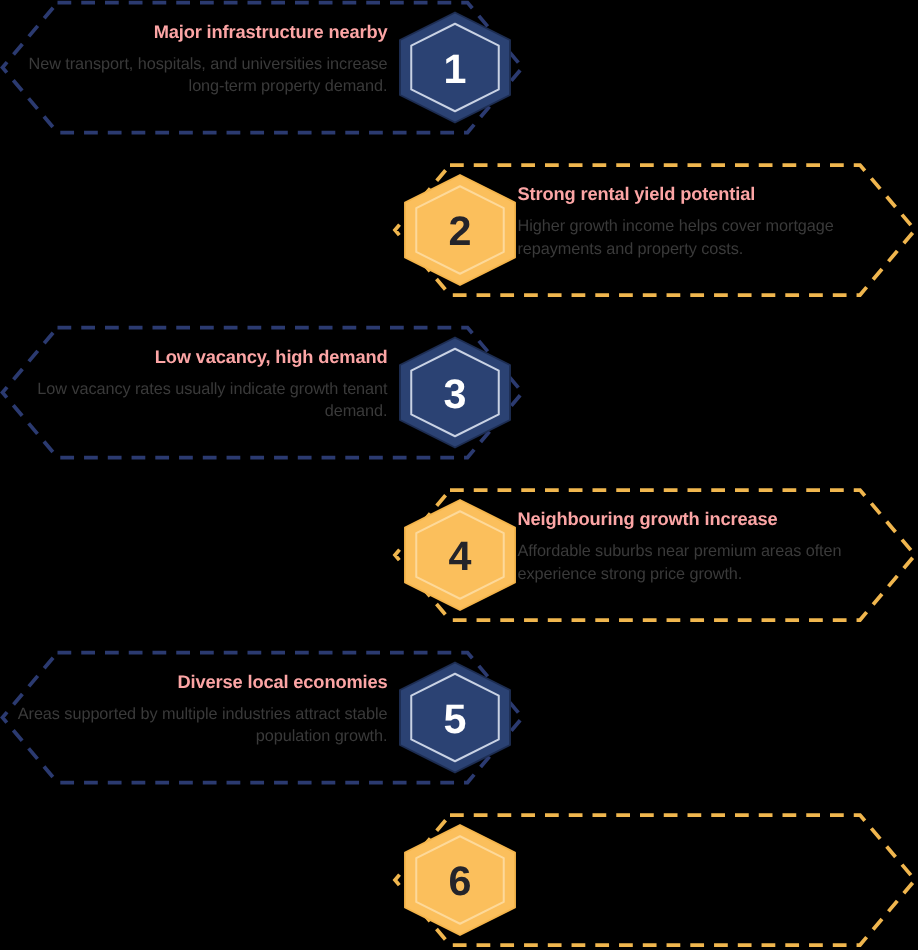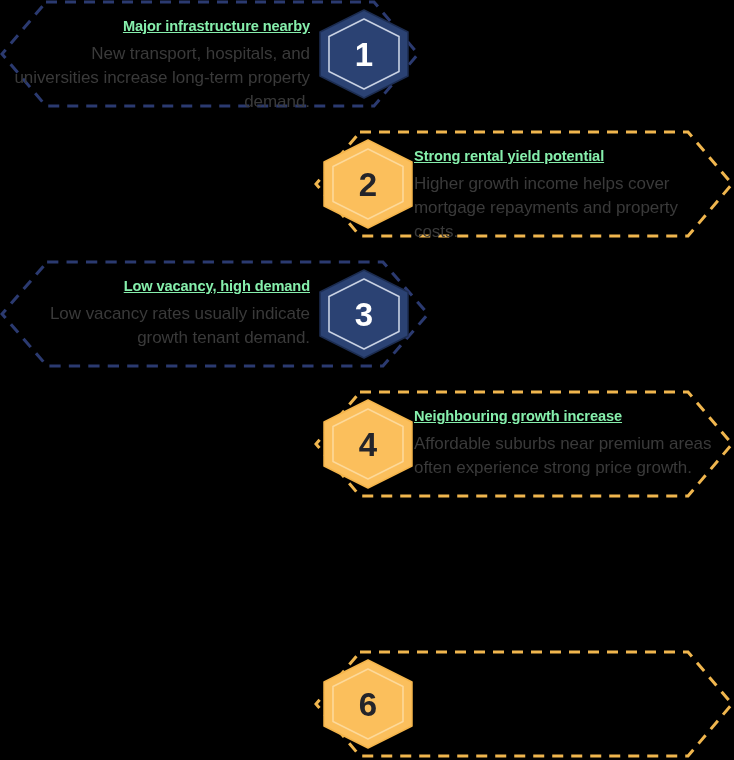--- a/index.html
+++ b/index.html
@@ -44,29 +44,28 @@
     position: absolute;
     top: 18px;
     width: 300px;
   }
   .row.left  .row-text { left: 10px;  text-align: right; }
   .row.right .row-text { left: 100px; text-align: left; width: 306px; }
 
   .row-title {
     font-size: 14.6px;
     font-weight: bold;
-    color: #86efac;
+    color: #fca5a5;
     letter-spacing: -0.1px;
     line-height: 1.2;
     margin: 0 0 6px 0;
     white-space: nowrap;
-    text-decoration: underline;
   }
   .row-body {
-    font-size: 17px;
+    font-size: 13px;
     font-weight: normal;
     color: #3a3a3a;
     line-height: 1.42;
     letter-spacing: -0.05px;
     margin: 0;
   }
 
   
   .hex {
     position: absolute;
@@ -127,21 +126,21 @@
         <div class="row-body">Higher growth income helps cover mortgage repayments and property costs.</div>
       </div>
       <div class="hex orange">
         <svg viewBox="0 0 92 92">
           <path d="M 46,2 L 90,24 L 90,68 L 46,90 L 2,68 L 2,24 Z" fill="#fbbf5c" stroke="#f4b44a" stroke-width="1.5" stroke-linejoin="round"></path>
           <path d="M 46,11 L 81,28.5 L 81,63.5 L 46,81 L 11,63.5 L 11,28.5 Z" fill="none" stroke="#fdd99a" stroke-width="1.6" stroke-linejoin="round"></path>
         </svg>
         <div class="hex-num">2</div>
       </div>
     </div>
-    <div class="row left" style="top: 260px; padding-left: 10px;">
+    <div class="row left" style="top: 260px;">
       <div class="row-frame">
         <svg viewBox="0 0 420 108" preserveAspectRatio="none">
           <path d="M 46,2 L 374,2 L 418,54 L 374,106 L 46,106 L 2,54 Z" fill="none" stroke="#2b3a70" stroke-width="3" stroke-dasharray="11 8" stroke-linecap="butt"></path>
         </svg>
       </div>
       <div class="row-text">
         <div class="row-title">Low vacancy, high demand</div>
         <div class="row-body">Low vacancy rates usually indicate growth tenant demand.</div>
       </div>
       <div class="hex navy">
@@ -163,20 +162,38 @@
         <div class="row-body">Affordable suburbs near premium areas often experience strong price growth.</div>
       </div>
       <div class="hex orange">
         <svg viewBox="0 0 92 92">
           <path d="M 46,2 L 90,24 L 90,68 L 46,90 L 2,68 L 2,24 Z" fill="#fbbf5c" stroke="#f4b44a" stroke-width="1.5" stroke-linejoin="round"></path>
           <path d="M 46,11 L 81,28.5 L 81,63.5 L 46,81 L 11,63.5 L 11,28.5 Z" fill="none" stroke="#fdd99a" stroke-width="1.6" stroke-linejoin="round"></path>
         </svg>
         <div class="hex-num">4</div>
       </div>
     </div>
+    <div class="row left" style="top: 520px;">
+      <div class="row-frame">
+        <svg viewBox="0 0 420 108" preserveAspectRatio="none">
+          <path d="M 46,2 L 374,2 L 418,54 L 374,106 L 46,106 L 2,54 Z" fill="none" stroke="#2b3a70" stroke-width="3" stroke-dasharray="11 8" stroke-linecap="butt"></path>
+        </svg>
+      </div>
+      <div class="row-text">
+        <div class="row-title">Diverse local economies</div>
+        <div class="row-body">Areas supported by multiple industries attract stable population growth.</div>
+      </div>
+      <div class="hex navy">
+        <svg viewBox="0 0 92 92">
+          <path d="M 46,2 L 90,24 L 90,68 L 46,90 L 2,68 L 2,24 Z" fill="#2b4273" stroke="#1d2d52" stroke-width="1.5" stroke-linejoin="round"></path>
+          <path d="M 46,11 L 81,28.5 L 81,63.5 L 46,81 L 11,63.5 L 11,28.5 Z" fill="none" stroke="#c9d2e4" stroke-width="1.6" stroke-linejoin="round"></path>
+        </svg>
+        <div class="hex-num">5</div>
+      </div>
+    </div>
     <div class="row right" style="top: 650px;">
       <div class="row-frame">
         <svg viewBox="0 0 420 108" preserveAspectRatio="none">
           <path d="M 46,2 L 374,2 L 418,54 L 374,106 L 46,106 L 2,54 Z" fill="none" stroke="#f0b64e" stroke-width="3" stroke-dasharray="11 8" stroke-linecap="butt"></path>
         </svg>
       </div>
       <div class="hex orange">
         <svg viewBox="0 0 92 92">
           <path d="M 46,2 L 90,24 L 90,68 L 46,90 L 2,68 L 2,24 Z" fill="#fbbf5c" stroke="#f4b44a" stroke-width="1.5" stroke-linejoin="round"></path>
           <path d="M 46,11 L 81,28.5 L 81,63.5 L 46,81 L 11,63.5 L 11,28.5 Z" fill="none" stroke="#fdd99a" stroke-width="1.6" stroke-linejoin="round"></path>

